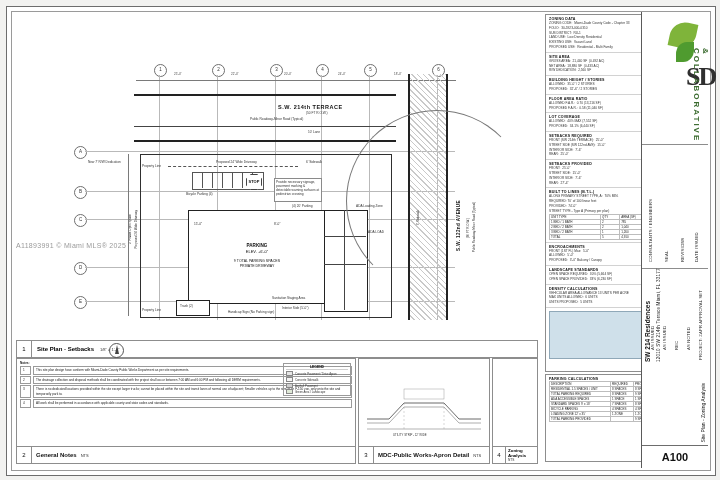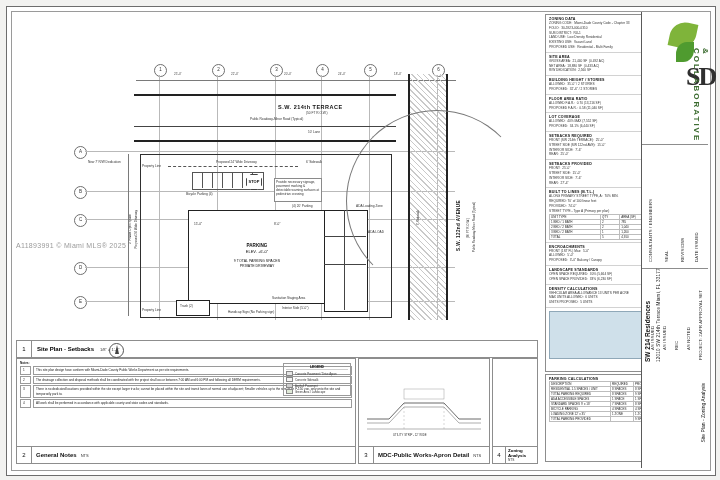--- a/index.html
+++ b/index.html
@@ -442,14 +442,15 @@
     <div class="tb-col" style="left:8px;top:262px;height:76px;">AS ISSUED</div>
     <div class="tb-col" style="left:20px;top:262px;height:76px;">AS ISSUED</div>
     <div class="tb-col" style="left:32px;top:262px;height:76px;">REC</div>
     <div class="tb-col" style="left:44px;top:262px;height:76px;">AS NOTED</div>
 
     <div class="tb-big" style="left:2px;top:250px;height:100px;">SW 214 Residences</div>
     <div class="tb-col" style="left:14px;top:250px;height:100px;font-size:4.6px;">12010 SW 214th Terrace Miami, FL 33177</div>
     <div class="tb-col" style="left:56px;top:252px;height:96px;">PROJECT: ZAPR APPROVAL SET</div>
 
     <div class="tb-sheettitle">Site Plan - Zoning Analysis</div>
+    <div class="tb-sheetno">A100</div>
   </div>
 </div>
 
 </body></html>

